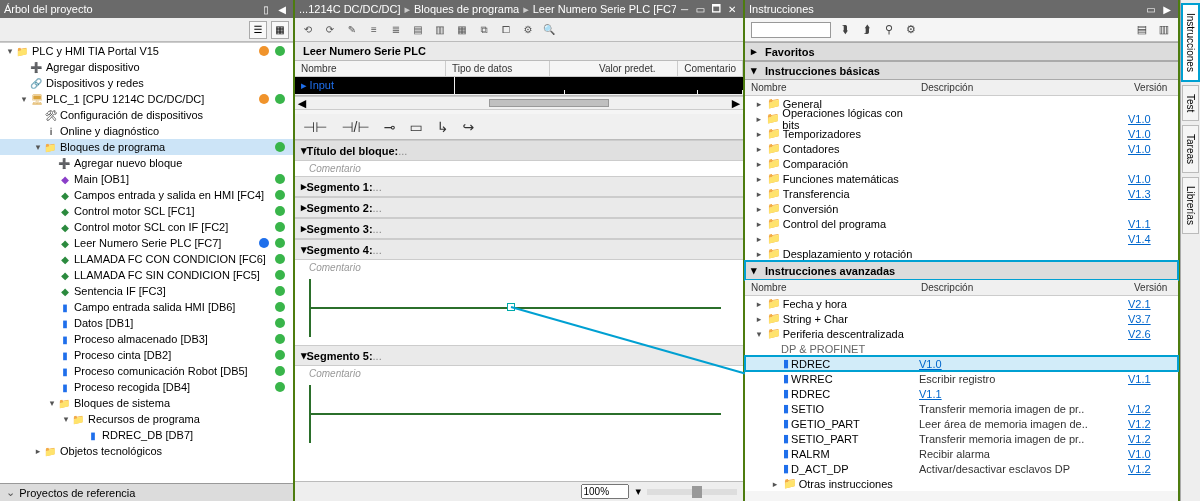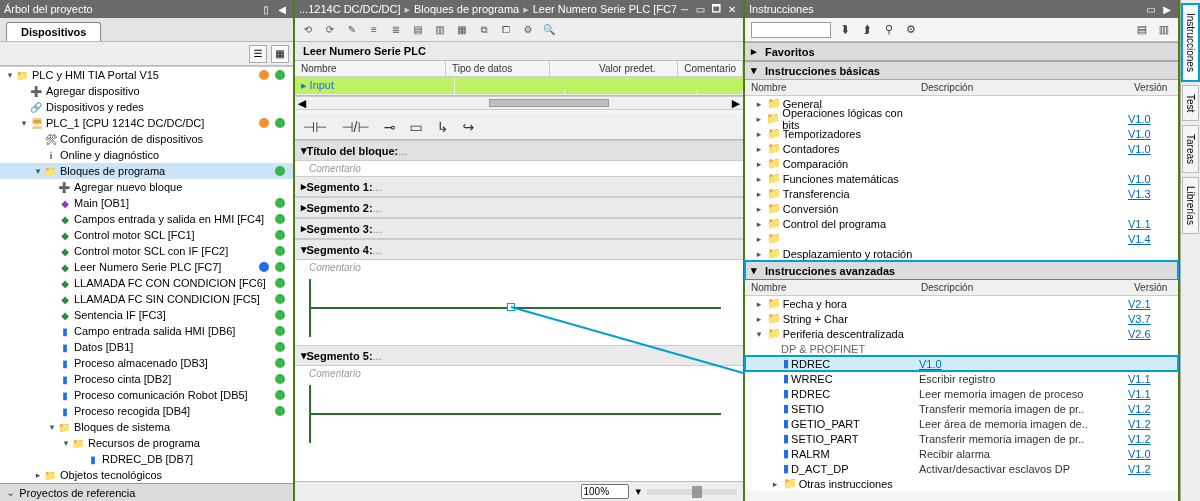--- a/index.html
+++ b/index.html
@@ -34,21 +34,21 @@
   
   .breadcrumb { display:flex; align-items:center; gap:4px; font-size:11px; white-space:nowrap; overflow:hidden;}
   .bc-sep { color:#ccc; }
   .mid-toolbar { background:#eee; border-bottom:1px solid #bbb; height:24px; display:flex; align-items:center; padding:0 4px; gap:4px;}
   .mid-toolbar .tbtn { width:18px; height:18px; display:flex; align-items:center; justify-content:center; font-size:10px; color:#555; cursor:pointer;}
   .decl-header { background:#eaeaea; padding:3px 8px; font-weight:bold; border-bottom:1px solid #bbb;}
   .decl-table { background:#fff; border-bottom:1px solid #bbb;}
   .decl-head { display:flex; background:#f5f5f5; border-bottom:1px solid #ccc;}
   .decl-head div { padding:2px 6px; border-right:1px solid #ccc; font-size:10px; color:#333;}
   .decl-col-n { width:160px;} .decl-col-t{width:110px;} .decl-col-v{width:90px;margin-left:43px;} .decl-col-c{flex:1;}
-  .decl-row { display:flex; background:#bef264; border-bottom:1px solid #eee;align-items:flex-end;}
+  .decl-row { display:flex; background:#000000; border-bottom:1px solid #eee;align-items:flex-end;}
   .decl-row div {padding:2px 6px; border-right:1px solid #eee; color:#666;}
   .scroller { height:14px; background:#f0f0f0; border-top:1px solid #ccc; border-bottom:1px solid #ccc; display:flex; align-items:center;}
   .scroller .thumb { width:120px; height:8px; background:#c0c0c0; margin-left:180px; border:1px solid #999;}
   .lad-toolbar { background:#f0f0f0; border-bottom:1px solid #bbb; height:26px; display:flex; align-items:center; padding:0 8px; gap:14px; margin-top:4px;}
   .lad-toolbar span { font-size:14px; color:#333; cursor:pointer;}
   .network-area { flex:1; overflow:auto; background:#fff;}
   .seg-hdr { background:#eaeaea; border-top:1px solid #ccc; border-bottom:1px solid #ccc; padding:3px 6px; font-weight:bold; display:flex; align-items:center;}
   .seg-hdr.dark { background:#e0e0e0;}
   .seg-sub { padding:2px 14px; color:#999; font-style:italic; font-size:10px;}
   .rung { height:58px; position:relative; margin:4px 12px 8px 12px;}
@@ -89,23 +89,20 @@
 </head>
 <body>
 
 <div class="pane pane-left">
   <div class="title-bar">
     <span>Árbol del proyecto</span>
     <span class="spacer"></span>
     <span class="win-icon">▯</span>
     <span class="win-icon">◀</span>
   </div>
-  <div class="tabs-row">
-    <div class="tab">Dispositivos</div>
-  </div>
   <div class="toolstrip">
     <span style="flex:1"></span>
     <div class="tbtn">☰</div>
     <div class="tbtn">▦</div>
   </div>
   <div class="tree" id="left-tree">
       <div class="tree-row" style="padding-left: 4px;">
         <span class="exp">▾</span>
         <span class="ticon folder">📁</span>
         <span>PLC y HMI TIA Portal V15</span>
@@ -573,21 +570,20 @@
         </div>
         <div class="rc-d">Escribir registro</div>
         <div class="rc-v">V1.1</div>
       </div>
       <div class="r-row">
         <div class="rc-n" style="padding-left: 20px;">
           <span class="exp"></span>
           <span class="ri-cmd">▮</span>
           <span>RDREC</span>
         </div>
-        <div class="rc-d">Leer memoria imagen de proceso</div>
         <div class="rc-v">V1.1</div>
       </div>
       <div class="r-row">
         <div class="rc-n" style="padding-left: 20px;">
           <span class="exp"></span>
           <span class="ri-cmd">▮</span>
           <span>SETIO</span>
         </div>
         <div class="rc-d">Transferir memoria imagen de pr..</div>
         <div class="rc-v">V1.2</div>

